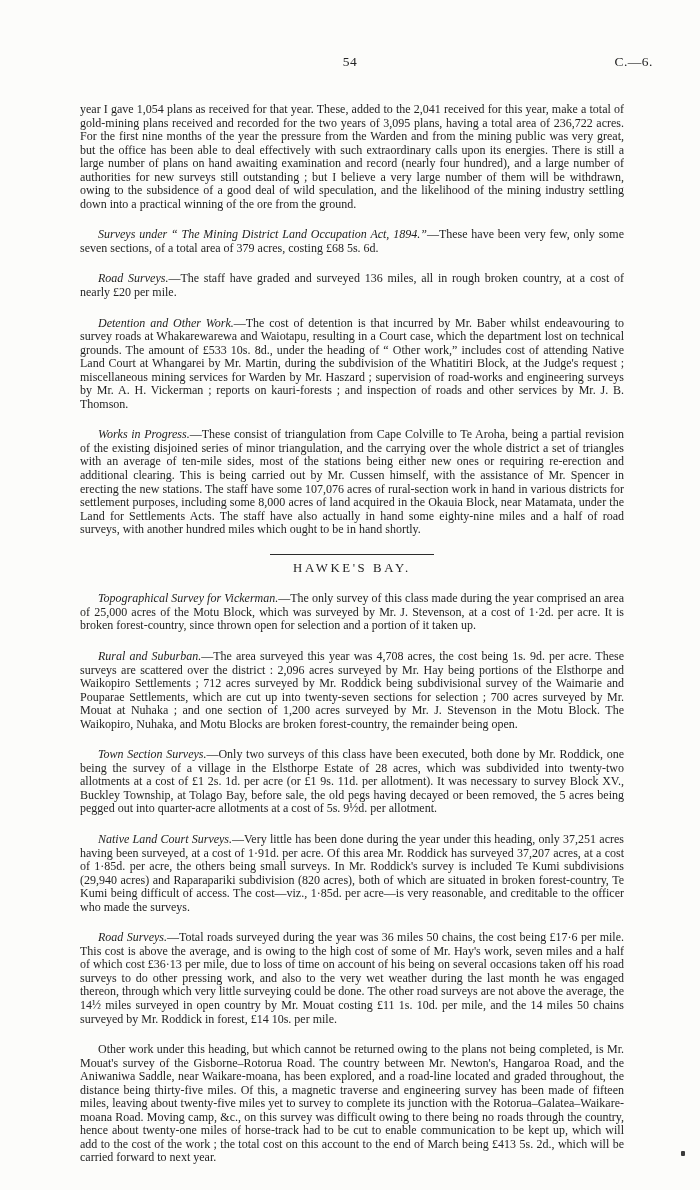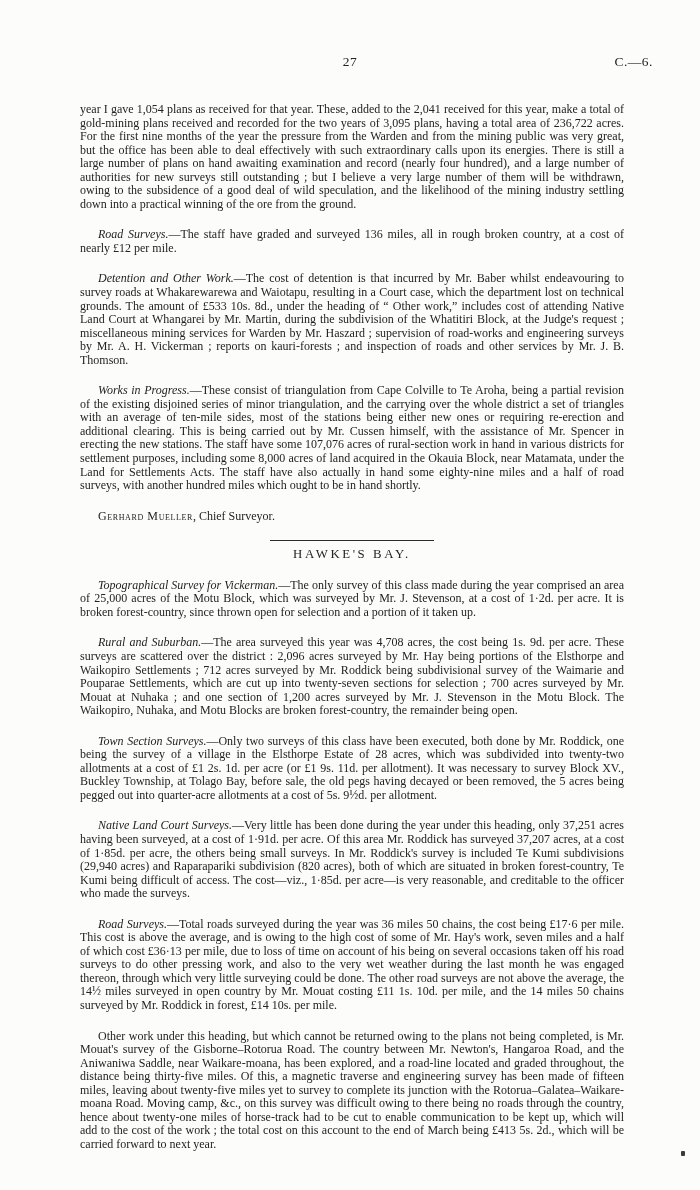--- a/index.html
+++ b/index.html
@@ -28,36 +28,36 @@
   .section-rule{border:0;border-top:1.2px solid #2b2b2b;width:164px;margin:6px auto 7px auto;}
   .section-heading{margin:0 0 6px 0;text-align:center;font-size:12.8px;font-weight:normal;letter-spacing:2.6px;text-indent:0;}
   .ink-speck{position:absolute;left:681px;top:1151px;width:4px;height:5px;background:#3a3a3a;border-radius:1px;}
 </style>
 </head>
 <body>
 
 <div class="page">
 
   <div class="running-header">
-    <div class="page-number">27</div>
+    <div class="page-number">54</div>
     <div class="doc-ref">C.—6.</div>
   </div>
 
   <div class="content">
 
     <p class="body-para noindent"><span class="lead"></span><span>year I gave 1,054 plans as received for that year.  These, added to the 2,041 received for this year, make a total of gold-mining plans received and recorded for the two years of 3,095 plans, having a total area of 236,722 acres.  For the first nine months of the year the pressure from the Warden and from the mining public was very great, but the office has been able to deal effectively with such extraordinary calls upon its energies.  There is still a large number of plans on hand awaiting examination and record (nearly four hundred), and a large number of authorities for new surveys still outstanding&nbsp;; but I believe a very large number of them will be withdrawn, owing to the subsidence of a good deal of wild speculation, and the likelihood of the mining industry settling down into a practical winning of the ore from the ground.</span></p>
 
+    <p class="body-para"><span class="lead">Surveys under “ The Mining District Land Occupation Act, 1894.”</span><span>—These have been very few, only some seven sections, of a total area of 379 acres, costing £68 5s. 6d.</span></p>
 
-    <p class="body-para"><span class="lead">Road Surveys.</span><span>—The staff have graded and surveyed 136 miles, all in rough broken country, at a cost of nearly £12 per mile.</span></p>
+    <p class="body-para"><span class="lead">Road Surveys.</span><span>—The staff have graded and surveyed 136 miles, all in rough broken country, at a cost of nearly £20 per mile.</span></p>
 
     <p class="body-para"><span class="lead">Detention and Other Work.</span><span>—The cost of detention is that incurred by Mr. Baber whilst endeavouring to survey roads at Whakarewarewa and Waiotapu, resulting in a Court case, which the department lost on technical grounds.  The amount of £533 10s. 8d., under the heading of “ Other work,” includes cost of attending Native Land Court at Whangarei by Mr. Martin, during the subdivision of the Whatitiri Block, at the Judge's request&nbsp;; miscellaneous mining services for Warden by Mr. Haszard&nbsp;; supervision of road-works and engineering surveys by Mr. A. H. Vickerman&nbsp;; reports on kauri-forests&nbsp;; and inspection of roads and other services by Mr. J. B. Thomson.</span></p>
 
     <p class="body-para"><span class="lead">Works in Progress.</span><span>—These consist of triangulation from Cape Colville to Te Aroha, being a partial revision of the existing disjoined series of minor triangulation, and the carrying over the whole district a set of triangles with an average of ten-mile sides, most of the stations being either new ones or requiring re-erection and additional clearing.  This is being carried out by Mr. Cussen himself, with the assistance of Mr. Spencer in erecting the new stations.  The staff have some 107,076 acres of rural-section work in hand in various districts for settlement purposes, including some 8,000 acres of land acquired in the Okauia Block, near Matamata, under the Land for Settlements Acts.  The staff have also actually in hand some eighty-nine miles and a half of road surveys, with another hundred miles which ought to be in hand shortly.</span></p>
 
-    <p class="body-para signature-line"><span class="sig-name">Gerhard Mueller</span><span>, Chief Surveyor.</span></p>
 
     <hr class="section-rule">
 
     <h2 class="section-heading">HAWKE'S BAY.</h2>
 
     <p class="body-para"><span class="lead">Topographical Survey for Vickerman.</span><span>—The only survey of this class made during the year comprised an area of 25,000 acres of the Motu Block, which was surveyed by Mr. J. Stevenson, at a cost of 1·2d. per acre.  It is broken forest-country, since thrown open for selection and a portion of it taken up.</span></p>
 
     <p class="body-para"><span class="lead">Rural and Suburban.</span><span>—The area surveyed this year was 4,708 acres, the cost being 1s. 9d. per acre.  These surveys are scattered over the district&nbsp;: 2,096 acres surveyed by Mr. Hay being portions of the Elsthorpe and Waikopiro Settlements&nbsp;; 712 acres surveyed by Mr. Roddick being subdivisional survey of the Waimarie and Pouparae Settlements, which are cut up into twenty-seven sections for selection&nbsp;; 700 acres surveyed by Mr. Mouat at Nuhaka&nbsp;; and one section of 1,200 acres surveyed by Mr. J. Stevenson in the Motu Block.  The Waikopiro, Nuhaka, and Motu Blocks are broken forest-country, the remainder being open.</span></p>
 
     <p class="body-para"><span class="lead">Town Section Surveys.</span><span>—Only two surveys of this class have been executed, both done by Mr. Roddick, one being the survey of a village in the Elsthorpe Estate of 28 acres, which was subdivided into twenty-two allotments at a cost of £1 2s. 1d. per acre (or £1 9s. 11d. per allotment). It was necessary to survey Block XV., Buckley Township, at Tolago Bay, before sale, the old pegs having decayed or been removed, the 5 acres being pegged out into quarter-acre allotments at a cost of 5s. 9½d. per allotment.</span></p>

